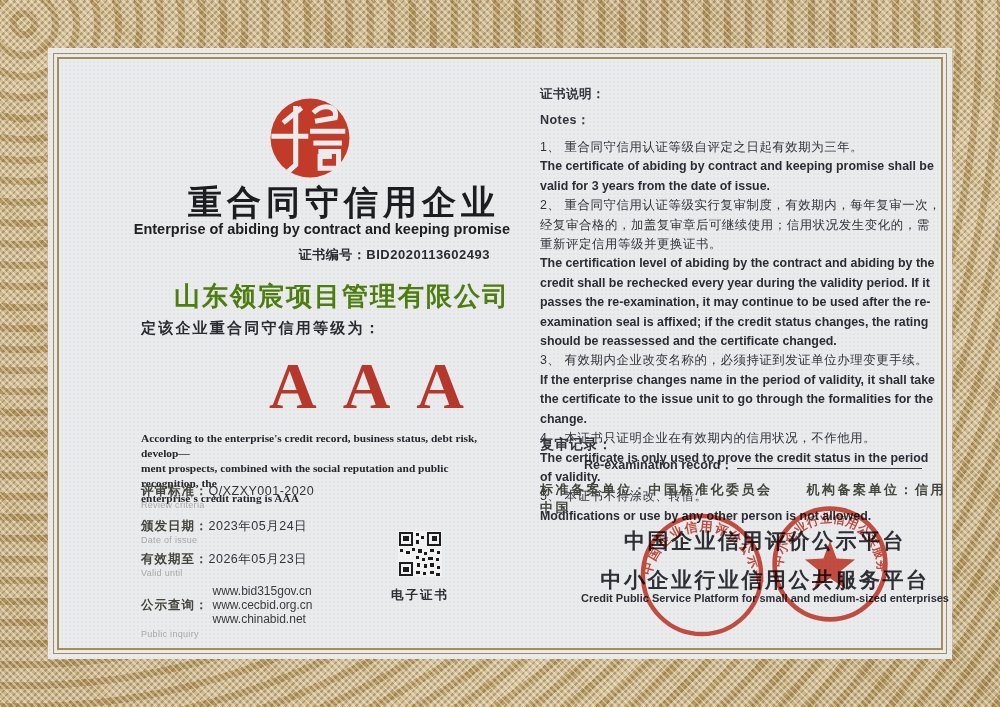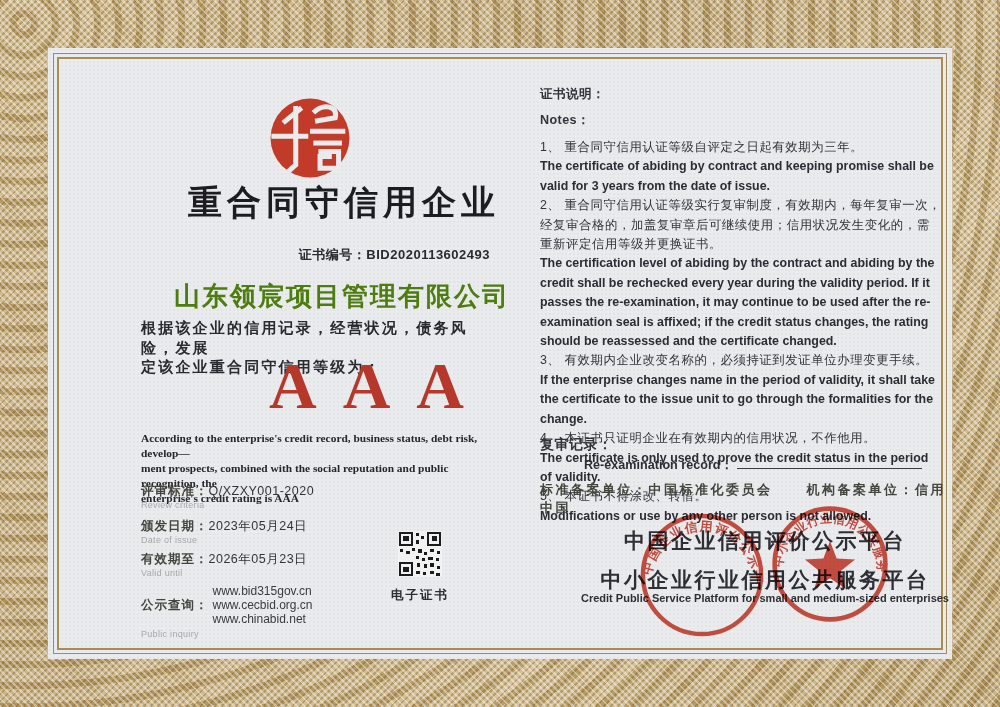--- a/index.html
+++ b/index.html
@@ -74,28 +74,28 @@
       <path d="M18 32 L40 14"></path>
       <path d="M4 48 H48"></path>
       <path d="M54 20 C66 8 84 12 80 26 L56 30"></path>
       <path d="M50 42 H92"></path>
       <path d="M54 56 H88"></path>
       <path d="M60 66 H84 V86 H62 V72 H76"></path>
     </g>
   </svg>
 
   <div class="abs ctr title-cn">重合同守信用企业</div>
+  <div class="abs ctr title-en">Enterprise of abiding by contract and keeping promise</div>
   <div class="abs ctr certno">
     <span>证书编号：</span><span>BID2020113602493</span>
   </div>
 
   <div class="abs ctr company">山东领宸项目管理有限公司</div>
 
   <div class="abs stmt-cn">
-    <div>根据该企业的信用记录，经营状况，债务风险，发展</div>
     <div>定该企业重合同守信用等级为：</div>
   </div>
 
   <div class="abs ctr rating">AAA</div>
 
   <div class="abs stmt-en">
     <div>According to the enterprise's credit record, business status, debt risk, develop—</div>
     <div>ment prospects, combined with the social reputation and public recognition, the</div>
     <div>enterprise's credit rating is AAA</div>
   </div>

